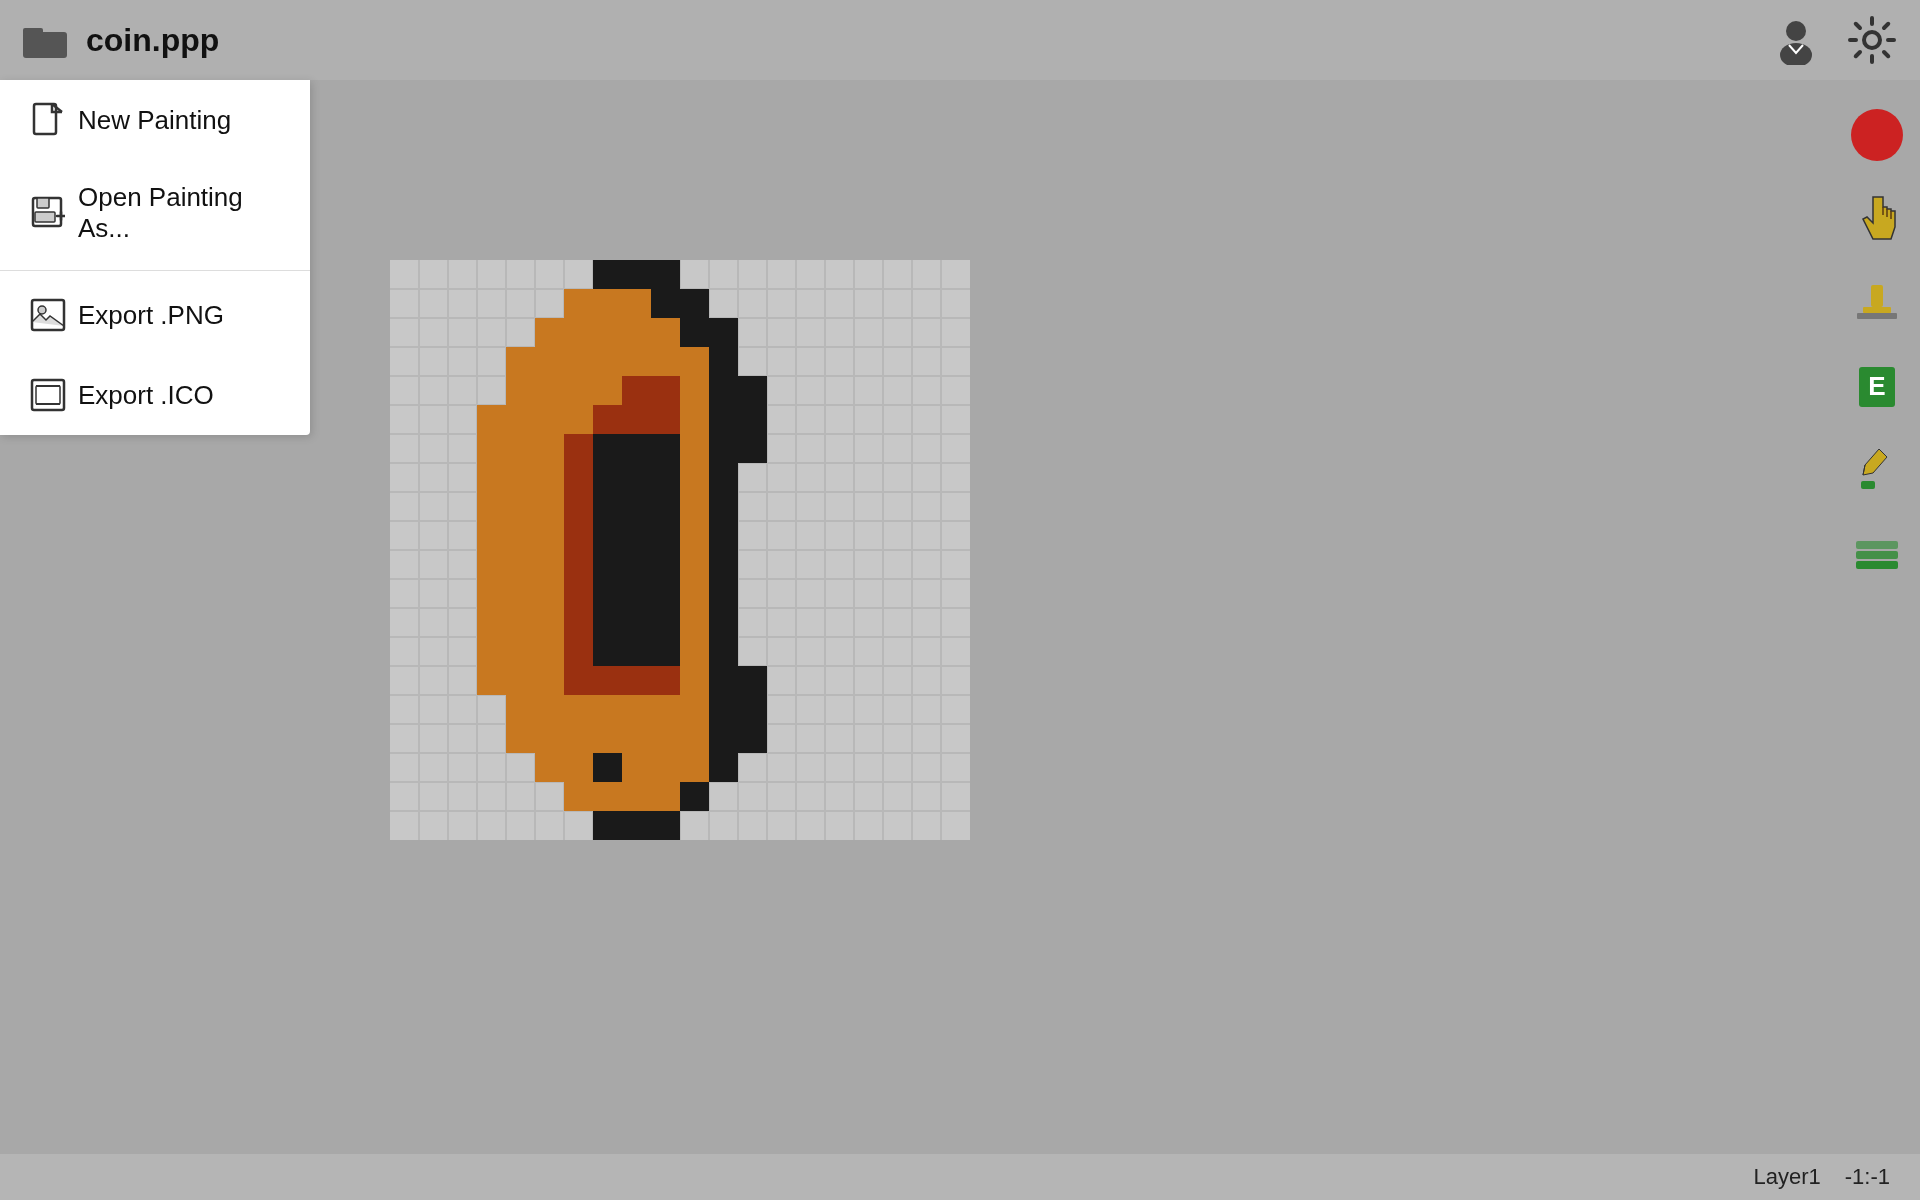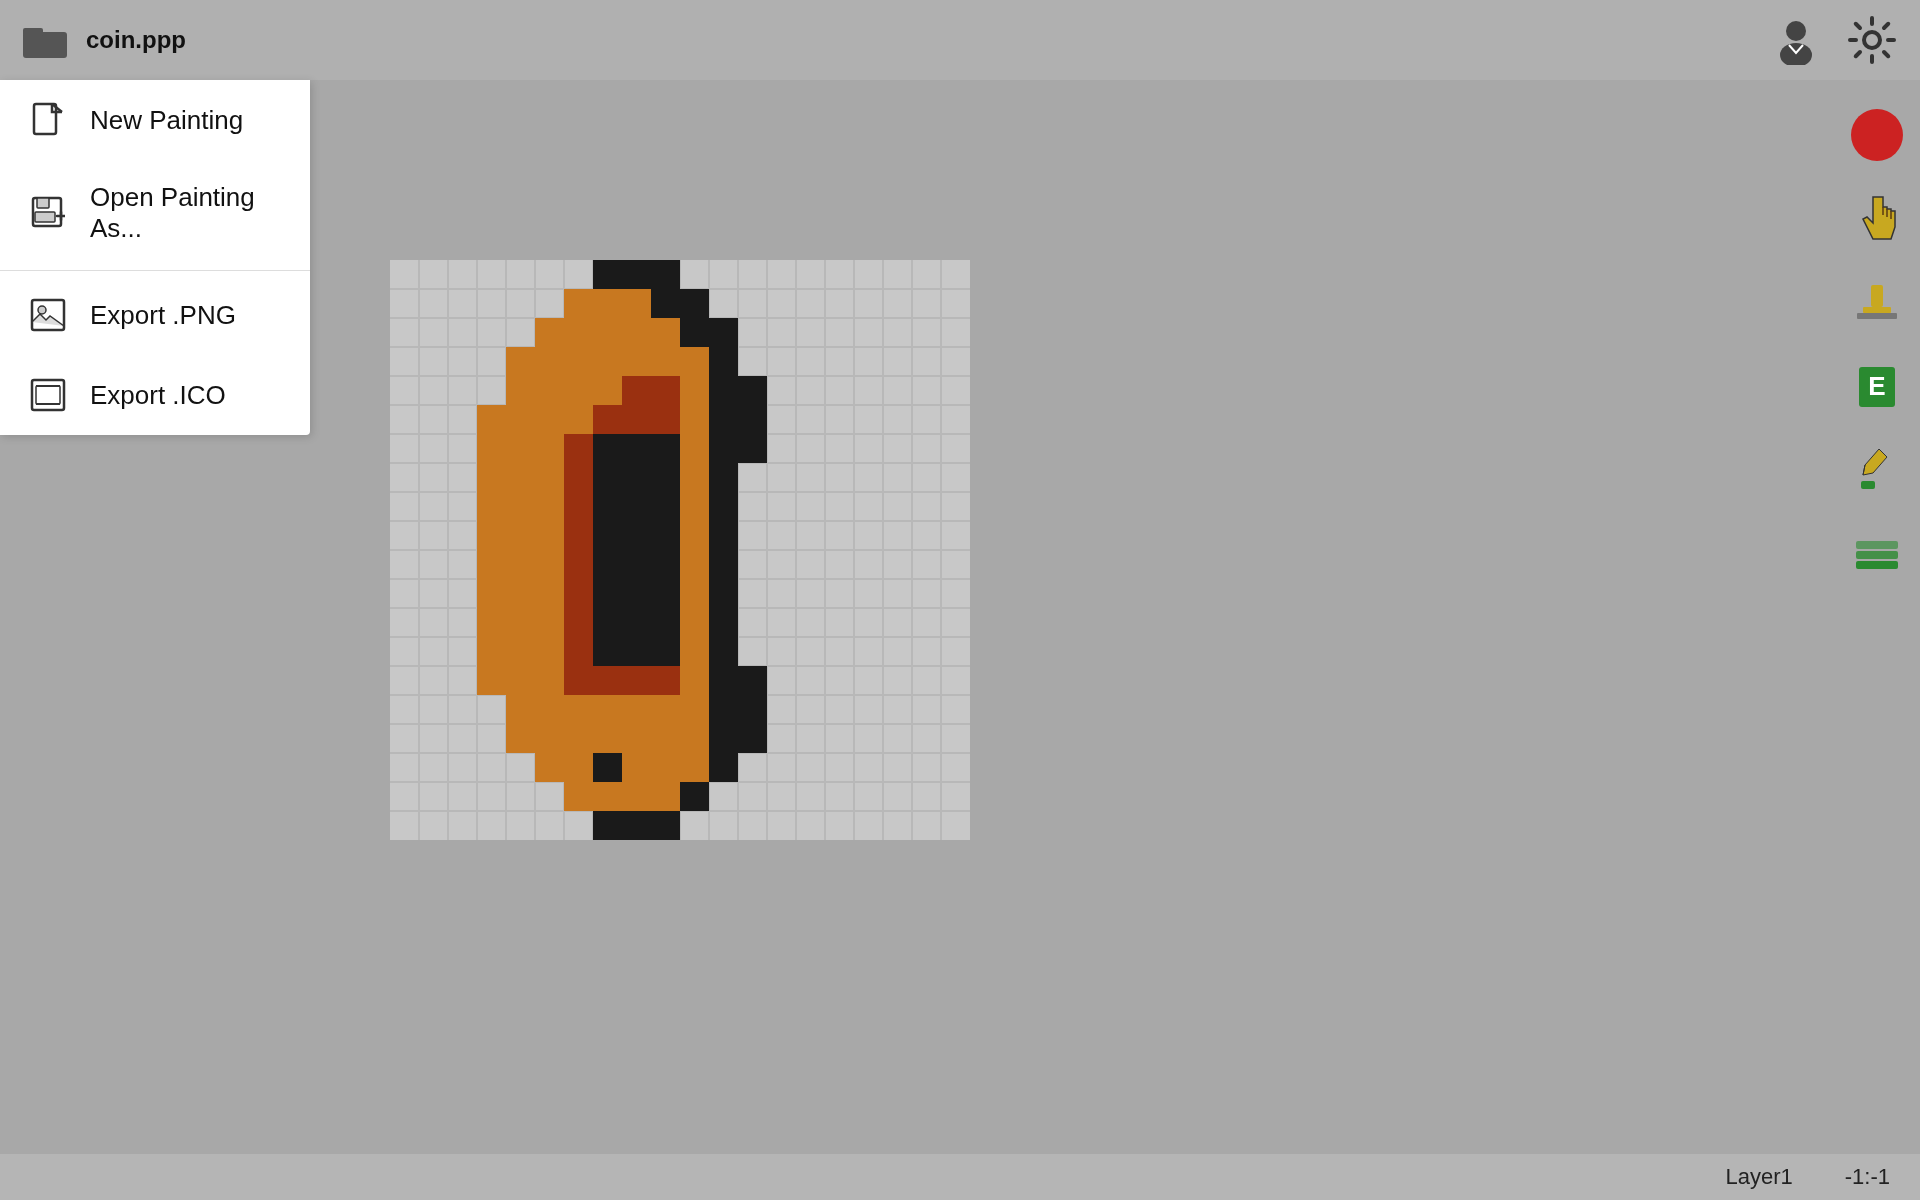--- a/index.html
+++ b/index.html
@@ -25,21 +25,21 @@
     }
     .header-folder-icon {
       width: 50px;
       height: 50px;
       display: flex;
       align-items: center;
       justify-content: center;
       cursor: pointer;
     }
     .header-title {
-      font-size: 24px;
+      font-size: 32px;
       font-weight: 600;
       color: #111;
       margin-left: 16px;
     }
     .header-right {
       margin-left: auto;
       display: flex;
       gap: 20px;
       align-items: center;
     }
@@ -64,21 +64,21 @@
       z-index: 100;
       box-shadow: 2px 2px 8px rgba(0,0,0,0.15);
     }
     .menu-item {
       display: flex;
       align-items: center;
       padding: 22px 30px;
       cursor: pointer;
       font-size: 26px;
       color: #111;
-      gap: 24px;
+      gap: 12px;
       border-bottom: none;
     }
     .menu-divider {
       height: 1px;
       background: #ddd;
       margin: 4px 0;
     }
     .menu-icon {
       width: 36px;
       height: 36px;
@@ -140,21 +140,21 @@
       position: absolute;
       bottom: 0;
       left: 0;
       right: 0;
       height: 46px;
       background: #b5b5b5;
       display: flex;
       align-items: center;
       justify-content: flex-end;
       padding: 0 30px;
-      gap: 52px;
+      gap: 24px;
       font-size: 22px;
       color: #222;
       font-weight: 500;
     }
   </style>
 </head>
 <body>
 
 <div class="header">
   <div class="header-folder-icon">

